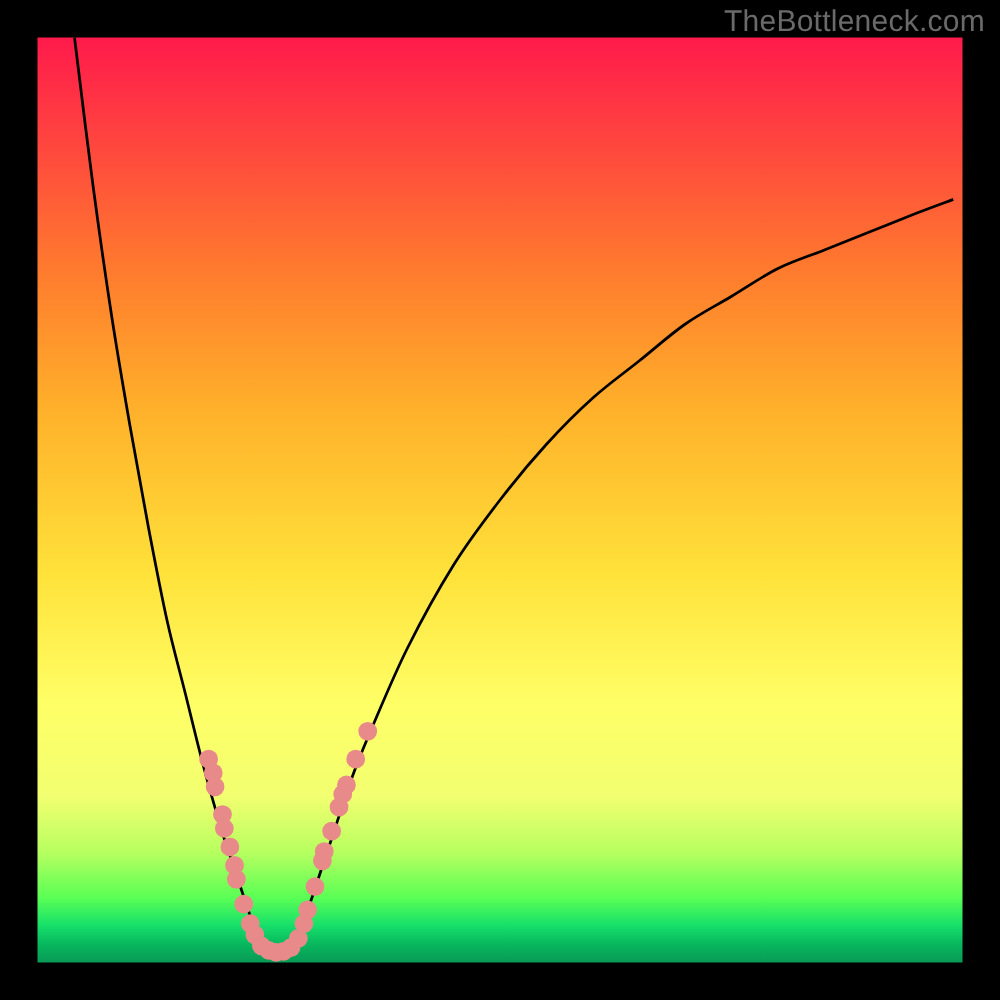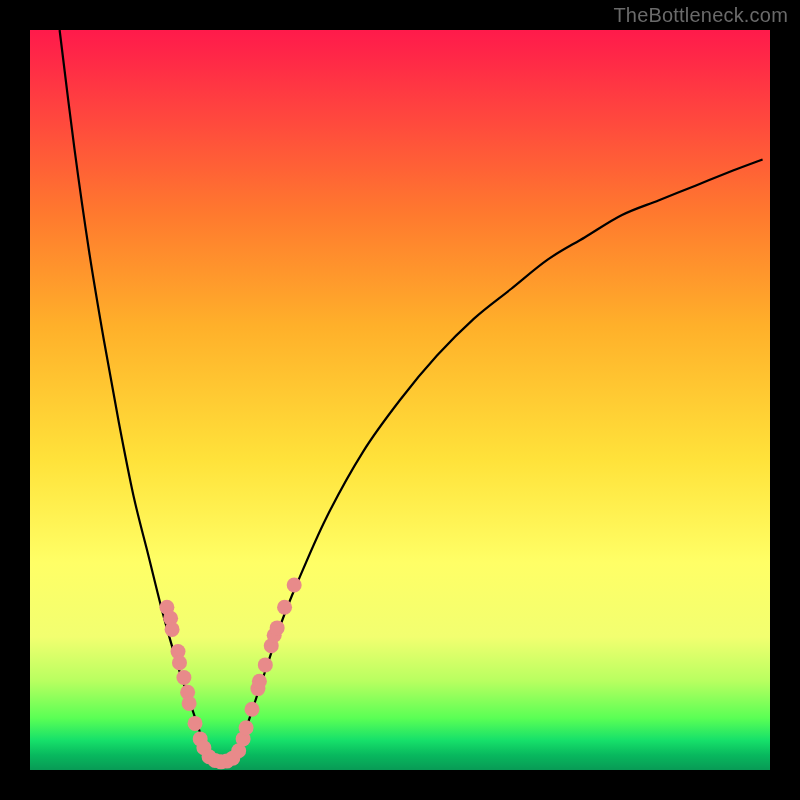--- a/index.html
+++ b/index.html
@@ -42,21 +42,21 @@
     top: 0;
     width: 740px;
     height: 740px;
     overflow: visible;
   }
   .watermark {
     position: absolute;
     top: 4px;
     right: 12px;
     color: #6a6a6a;
-    font-size: 20px;
+    font-size: 24px;
     letter-spacing: 0.2px;
     font-weight: 500;
   }
 </style>
 </head>
 <body>
 
 <div class="frame">
   <div class="plot-area">
     <svg class="curve" viewBox="0 0 740 740">

